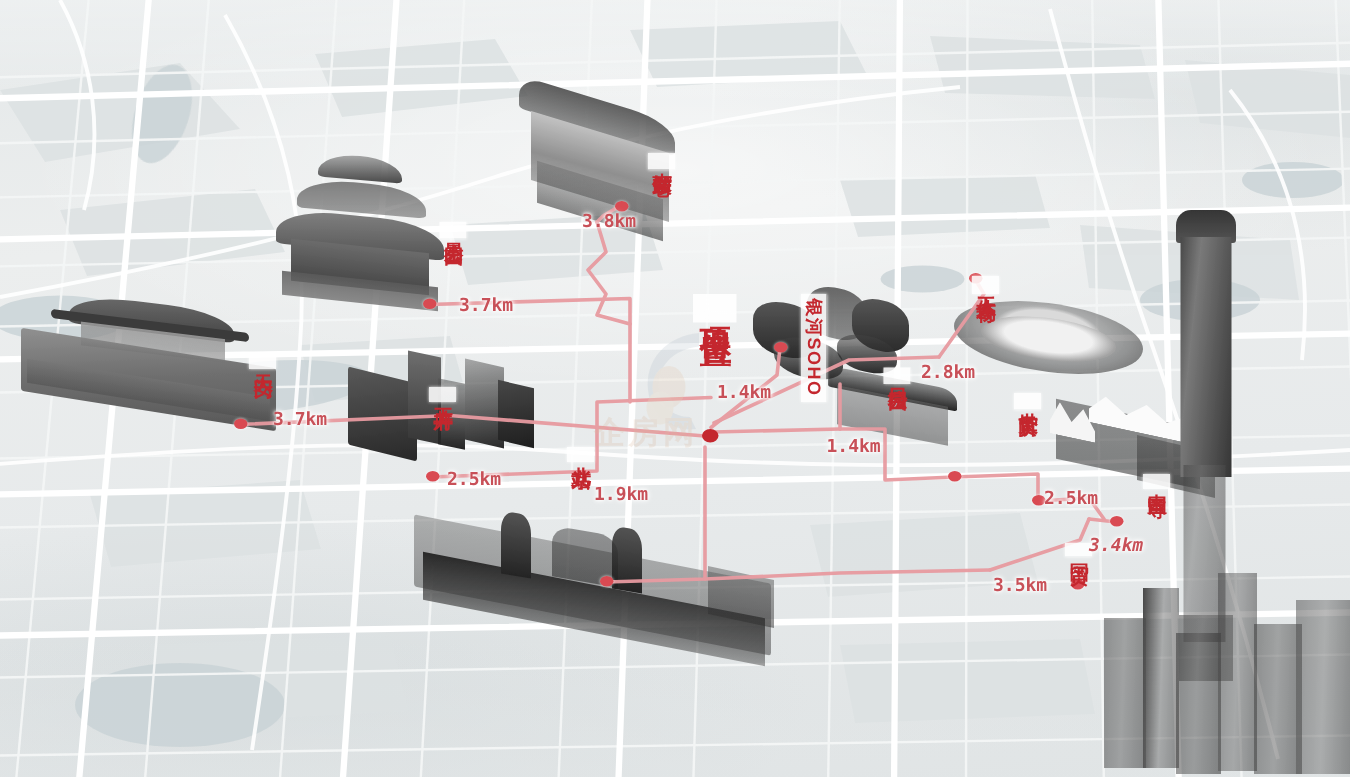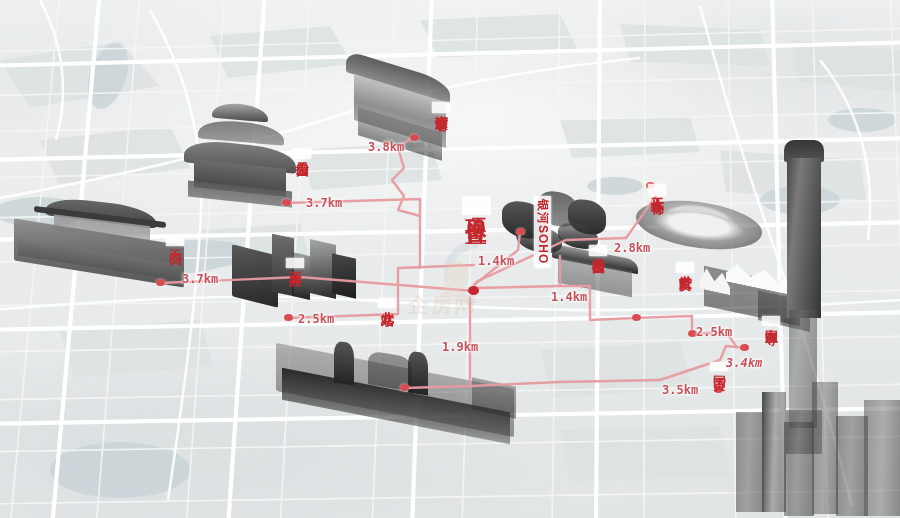--- a/index.html
+++ b/index.html
@@ -103,25 +103,24 @@
     left: 468px; top: 286px;
     width: 11px; height: 9px;
     border-radius: 50%;
     background: #c4272e;
   }
 
   
   #watermark {
     position: absolute;
     z-index: 10;
-    left: 388px; top: 231px;
+    left: 388px; top: 214px;
     width: 150px; height: 90px;
     opacity: .30;
     pointer-events: none;
-    margin-left: 12px;
   }
   #watermark .wm-text {
     position: absolute;
     left: 8px; bottom: 2px;
     font-size: 21px;
     font-weight: 700;
     color: #d8b79c;
     letter-spacing: 2px;
     opacity: .75;
   }
@@ -426,23 +425,23 @@
   <div class="vlabel" style="left:378px; top:298px;">北京站</div>
   <div class="vlabel latin" style="left:534px; top:196px; font-size:12px;">银河SOHO</div>
   <div class="vlabel" style="left:589px; top:245px;">日坛公园</div>
   <div class="vlabel" style="left:648px; top:186px; top:184px;">工人体育场</div>
   <div class="vlabel" style="left:676px; top:262px;">世贸天阶</div>
   <div class="vlabel" style="left:710px; top:362px;">国贸</div>
   <div class="vlabel" style="left:762px; top:316px;">中国尊</div>
 
   <div class="dist" style="left:182px; top:272px;">3.7km</div>
   <div class="dist" style="left:306px; top:196px;">3.7km</div>
-  <div class="dist" style="left:368px; top:140px;">3.8km</div>
+  <div class="dist" style="left:388px; top:140px;">3.8km</div>
   <div class="dist" style="left:298px; top:312px;">2.5km</div>
-  <div class="dist" style="left:396px; top:340px;margin-left:46px;">1.9km</div>
+  <div class="dist" style="left:396px; top:322px;">1.9km</div>
   <div class="dist" style="left:478px; top:254px;">1.4km</div>
   <div class="dist" style="left:551px; top:290px;">1.4km</div>
   <div class="dist" style="left:614px; top:241px;">2.8km</div>
   <div class="dist" style="left:696px; top:325px;">2.5km</div>
   <div class="dist" style="left:662px; top:383px;">3.5km</div>
   <div class="dist" style="left:726px; top:356px;font-style:italic;">3.4km</div>
 
   <div class="vignette"></div>
 </div>
 

